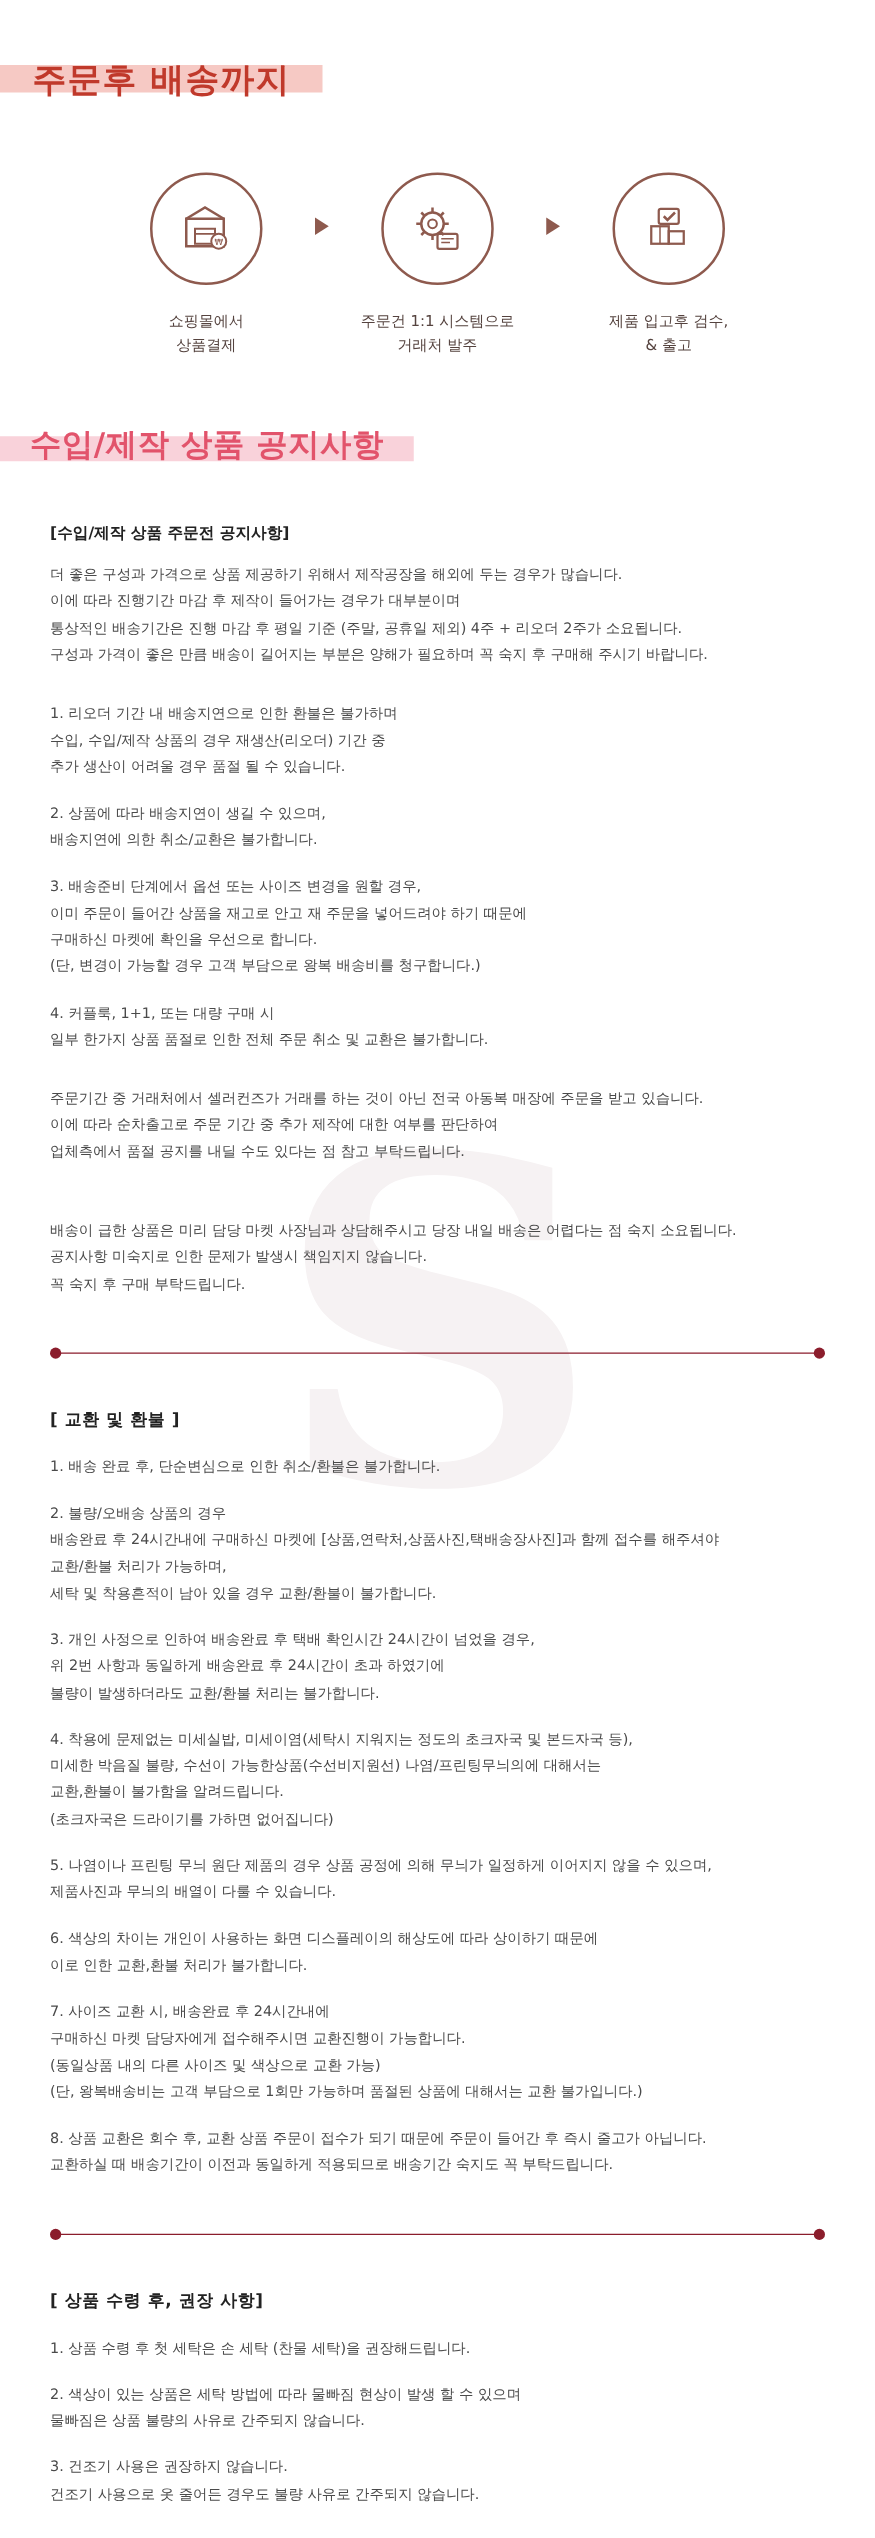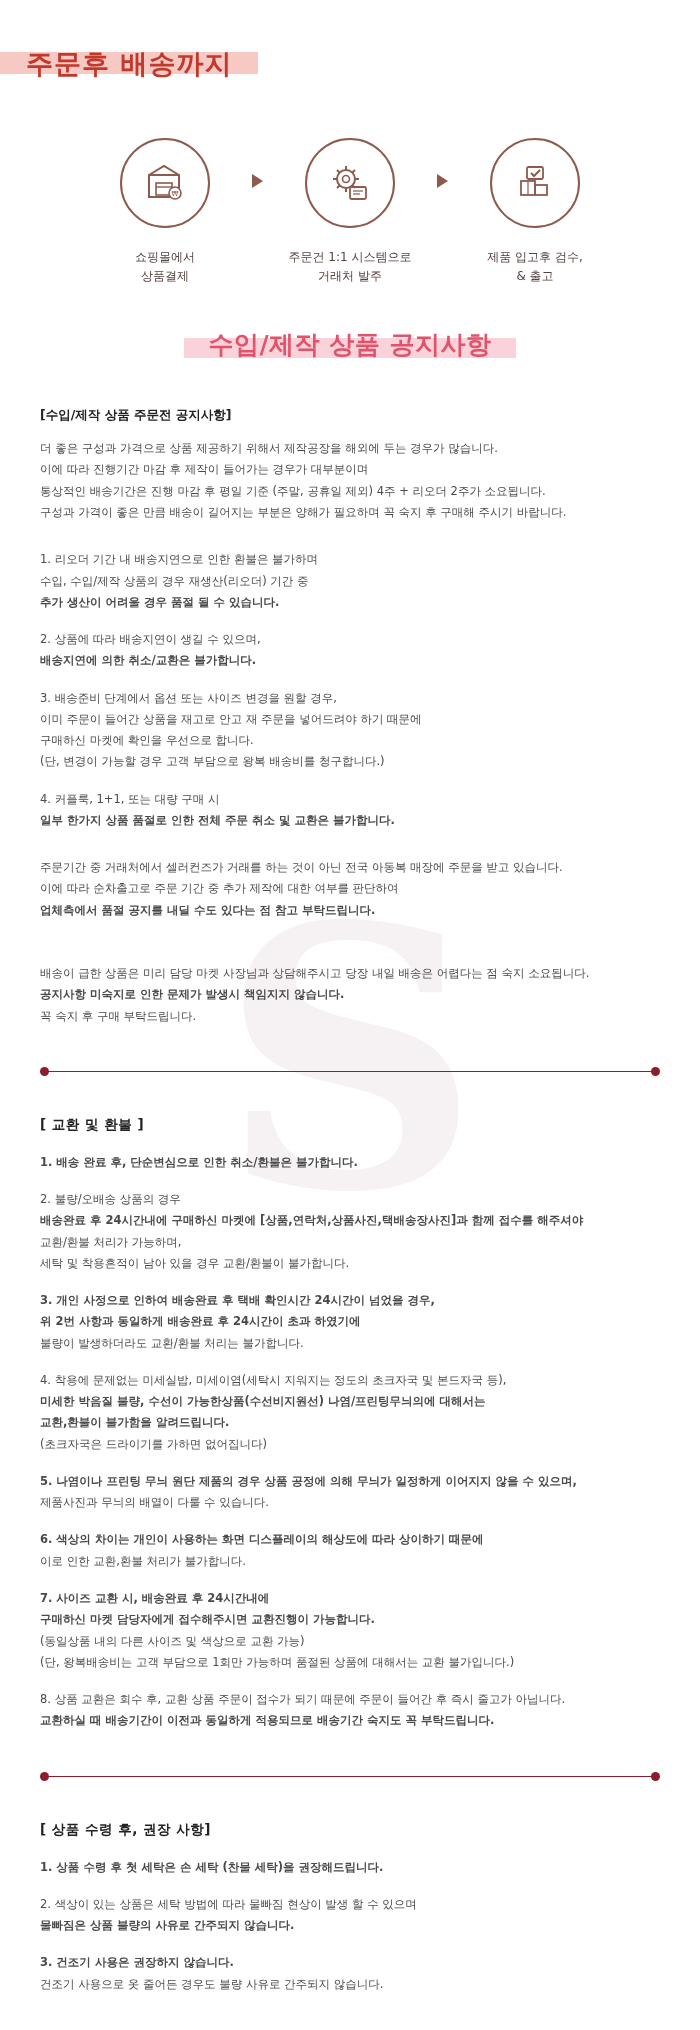--- a/index.html
+++ b/index.html
@@ -95,22 +95,22 @@
     margin-top: 36px;
     width: 0;
     height: 0;
     border-top: 7px solid transparent;
     border-bottom: 7px solid transparent;
     border-left: 11px solid #8e5a4e;
   }
 
   
   .sec-title-wrap {
-    text-align: center;
-    margin-top: 39px;
+    text-align: left;
+    margin-top: 50px;
   }
   .sec-title {
     display: inline-block;
     position: relative;
     padding: 4px 24px 6px 24px;
     font-size: 25px;
     font-weight: bold;
     color: #e2536b;
     letter-spacing: 0.5px;
   }
@@ -138,21 +138,21 @@
     margin-bottom: 14px;
   }
   p.line {
     margin: 0;
     font-size: 11.5px;
     line-height: 1.85;
     color: #4a4a4a;
   }
   .red {
     color: #e02d3c;
-    font-weight: bold;
+    font-weight: normal;
   }
   .spacer-lg { height: 26px; }
   .spacer-md { height: 16px; }
 
   
   .divider {
     position: relative;
     width: 620px;
     margin: 40px auto;
     height: 9px;

